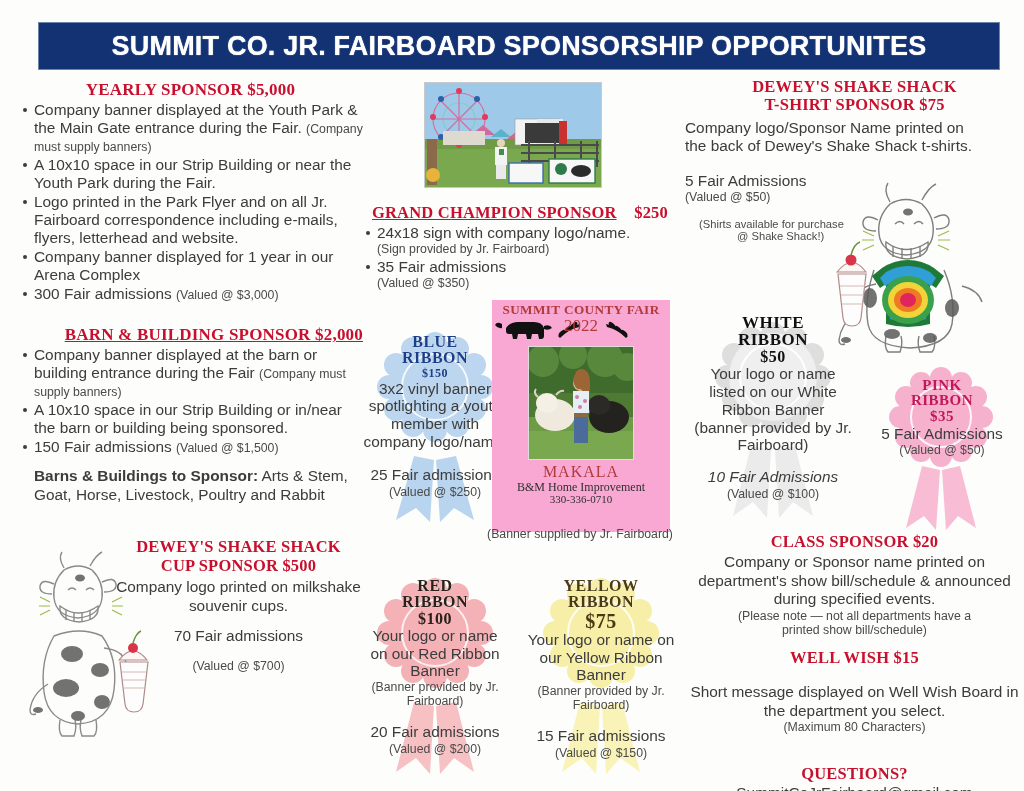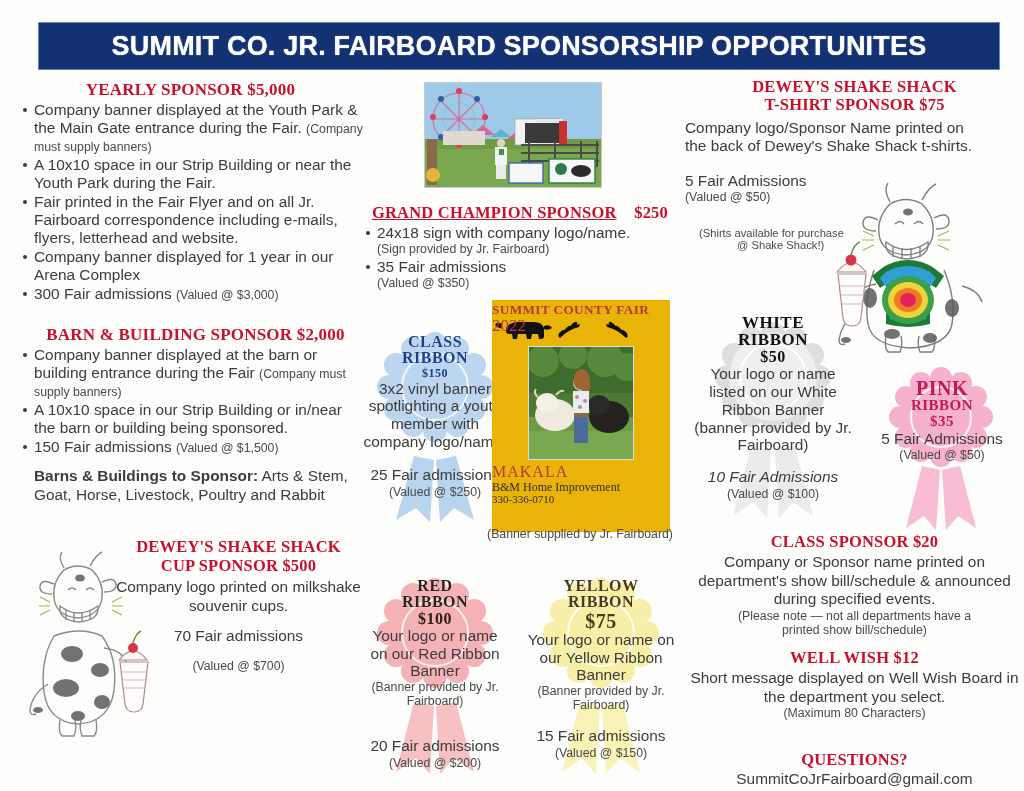--- a/index.html
+++ b/index.html
@@ -76,23 +76,23 @@
   .bold{font-weight:bold;}
 
   
   .photo-ferris{
     position:absolute;left:424px;top:82px;width:176px;height:104px;
     border:1px solid #c9c9c9;
     overflow:hidden;background:#7fb2d8;
   }
   .photo-card{
     position:absolute;left:492px;top:300px;width:178px;height:232px;
-    background:#eab308;
+    background:#f9a8d4;
     font-family:"Liberation Serif", serif;
-    text-align:left;
+    text-align:center;
   }
   .photo-card .pc-title{
     font-size:13.2px;color:#b23a3a;letter-spacing:.4px;margin-top:2px;font-weight:600;
   }
   .photo-card .pc-year{font-size:17px;color:#b23a3a;margin-top:-2px;}
   .photo-card .pc-name{font-size:16px;color:#b23a3a;letter-spacing:1px;margin-top:3px;}
   .photo-card .pc-biz{font-size:12px;color:#2e2e2e;margin-top:-1px;}
   .photo-card .pc-phone{font-size:11px;color:#2e2e2e;margin-top:-2px;}
   .pc-photo{
     width:104px;height:112px;margin:2px auto 0 auto;
@@ -131,34 +131,34 @@
       <div class="sec-title t18">YEARLY SPONSOR $5,000</div>
       <ul class="bullets">
         <li>
           <span>Company banner displayed at the Youth Park &amp; the Main Gate entrance during the Fair.</span>
           <span class="small">(Company must supply banners)</span>
         </li>
         <li>
           <span>A 10x10 space in our Strip Building or near the Youth Park during the Fair.</span>
         </li>
         <li>
-          <span>Fair printed in the Fair Flyer and on all Jr. Fairboard correspondence including e-mails, flyers, letterhead and  website.</span>
+          <span>Logo printed in the Park Flyer and on all Jr. Fairboard correspondence including e-mails, flyers, letterhead and  website.</span>
         </li>
         <li>
           <span>Company banner displayed for 1 year in our Arena Complex</span>
         </li>
         <li>
           <span>300 Fair admissions</span>
           <span class="small">(Valued @ $3,000)</span>
         </li>
       </ul>
     </div>
 
     <div style="margin-top:22px;">
-      <div class="sec-title t18" style="text-align:center;padding-left:10px;">BARN &amp; BUILDING SPONSOR $2,000</div>
+      <div class="sec-title t18" style="text-align:right;padding-left:10px;text-decoration:underline;">BARN &amp; BUILDING SPONSOR $2,000</div>
       <ul class="bullets">
         <li>
           <span>Company banner displayed at the barn or building entrance during the Fair</span>
           <span class="small">(Company must supply banners)</span>
         </li>
         <li>
           <span>A 10x10 space in our Strip Building or in/near the barn or building being sponsored.</span>
         </li>
         <li>
           <span>150 Fair admissions</span>
@@ -332,21 +332,21 @@
           <circle cx="34" cy="93" r="12"></circle>
             <circle cx="27" cy="71" r="12"></circle>
           <circle cx="34" cy="49" r="12"></circle>
             <circle cx="51" cy="33" r="12"></circle>
         </g>
         <circle cx="73" cy="71" r="44"></circle>
       </g>
       <circle cx="73" cy="71" r="33" fill="none" stroke="#ffffff" stroke-width="2" opacity=".85"></circle>
     </svg>
     <div class="ros-text" style="padding-top:18px;width:146px;">
-      <div class="ros-label" style="font-size:16px;color:#1b3e88;text-shadow:0 0 1px #fff;">CLASS</div>
+      <div class="ros-label" style="font-size:16px;color:#1b3e88;text-shadow:0 0 1px #fff;">BLUE</div>
       <div class="ros-label" style="font-size:16px;color:#1b3e88;text-shadow:0 0 1px #fff;">RIBBON</div>
       <div class="ros-label" style="font-size:12px;color:#1b3e88;">$150</div>
       <div class="body" style="line-height:1.14;margin-top:1px;">3x2 vinyl banner spotlighting a youth member with company logo/name.</div>
       <div class="body" style="margin-top:16px;">25 Fair admissions</div>
       <div class="small">(Valued @ $250)</div>
     </div>
   </div>
 
   <div class="photo-card">
     <div class="pc-title">SUMMIT COUNTY  FAIR</div>
@@ -437,21 +437,21 @@
         <circle cx="73" cy="71" r="44"></circle>
       </g>
       <circle cx="73" cy="71" r="33" fill="none" stroke="#ffffff" stroke-width="2" opacity=".8"></circle>
     </svg>
     <div class="ros-text" style="padding-top:16px;width:146px;">
       <div class="ros-label" style="font-size:16px;color:#2d2018;text-shadow:0 0 1px #fff;">RED</div>
       <div class="ros-label" style="font-size:16px;color:#2d2018;text-shadow:0 0 1px #fff;">RIBBON</div>
       <div class="ros-label" style="font-size:16px;color:#2d2018;">$100</div>
       <div class="body" style="line-height:1.14;">Your logo or name on our Red Ribbon Banner</div>
       <div class="small" style="line-height:1.2;">(Banner provided by Jr.  Fairboard)</div>
-      <div class="body" style="margin-top:28px;">20 Fair admissions</div>
+      <div class="body" style="margin-top:14px;">20 Fair admissions</div>
       <div class="small">(Valued @ $200)</div>
     </div>
   </div>
 
   <div class="rosette" style="left:526px;top:562px;width:150px;height:224px;">
     <svg class="ros-svg" width="150" height="224" viewBox="0 0 150 224">
       <g fill="#f9f3b8">
         <path d="M54 140 l-18 70 l20 -14 l14 16 l4 -68z"></path>
         <path d="M96 140 l18 70 l-20 -14 l-14 16 l-4 -68z"></path>
       </g>
@@ -484,21 +484,21 @@
   </div>
 
   <div class="col col-right">
 
     <div>
       <div class="sec-title t17">DEWEY'S SHAKE SHACK</div>
       <div class="sec-title t17">T-SHIRT SPONSOR $75</div>
       <div class="body" style="margin-top:4px;width:300px;">Company logo/Sponsor Name printed on the back of Dewey's Shake Shack t-shirts.</div>
       <div class="body" style="margin-top:16px;">5 Fair Admissions</div>
       <div class="small">(Valued @ $50)</div>
-      <div class="xsmall" style="margin-top:23px;padding-left:14px;">(Shirts available for purchase</div>
+      <div class="xsmall" style="margin-top:14px;padding-left:14px;">(Shirts available for purchase</div>
       <div class="xsmall" style="padding-left:52px;">@ Shake Shack!)</div>
     </div>
   </div>
 
   <div class="cow" style="left:830px;top:168px;">
     <svg width="180" height="185" viewBox="0 0 180 185">
       <g fill="none" stroke="#7e7e7e" stroke-width="1.4">
         <path d="M60 34 q-7 -12 -2 -19 M92 32 q7 -13 14 -16"></path>
         <path d="M48 52 q-13 -7 -15 2 q-1 9 13 9"></path>
         <path d="M104 50 q13 -7 15 2 q1 9 -13 9"></path>
@@ -597,40 +597,40 @@
           <circle cx="55" cy="95" r="11"></circle>
         <circle cx="40" cy="81" r="11"></circle>
           <circle cx="34" cy="61" r="11"></circle>
         <circle cx="40" cy="41" r="11"></circle>
           <circle cx="55" cy="27" r="11"></circle>
         <circle cx="75" cy="61" r="40"></circle>
       </g>
       <circle cx="75" cy="61" r="30" fill="none" stroke="#ffffff" stroke-width="2" opacity=".85"></circle>
     </svg>
     <div class="ros-text" style="padding-top:22px;width:152px;">
-      <div class="ros-label" style="font-size:20px;color:#c2185b;">PINK</div>
+      <div class="ros-label" style="font-size:15px;color:#c2185b;">PINK</div>
       <div class="ros-label" style="font-size:15px;color:#c2185b;">RIBBON</div>
       <div class="ros-label" style="font-size:15px;color:#c2185b;">$35</div>
       <div class="body" style="margin-top:1px;">5 Fair Admissions</div>
       <div class="small">(Valued @ $50)</div>
     </div>
   </div>
 
   <div style="position:absolute;left:685px;top:533px;width:339px;text-align:center;">
 
     <div>
       <div class="sec-title t17">CLASS SPONSOR $20</div>
       <div class="body" style="margin-top:2px;">Company or Sponsor name printed on department's show bill/schedule &amp; announced during specified events.</div>
       <div class="small">(Please note — not all departments have a</div>
       <div class="small">printed show bill/schedule)</div>
     </div>
 
     <div style="margin-top:12px;">
-      <div class="sec-title t17">WELL WISH $12</div>
-      <div class="body" style="margin-top:2px;">Short message displayed on Well Wish Board in the department you select.</div>
+      <div class="sec-title t17">WELL WISH $15</div>
+      <div class="body" style="margin-top:16px;">Short message displayed on Well Wish Board in the department you select.</div>
       <div class="small">(Maximum 80 Characters)</div>
     </div>
 
     <div style="margin-top:31px;">
       <div class="sec-title t17">QUESTIONS?</div>
       <div class="body">SummitCoJrFairboard@gmail.com</div>
       <div class="body">330-633-6200</div>
     </div>
 
   </div>

